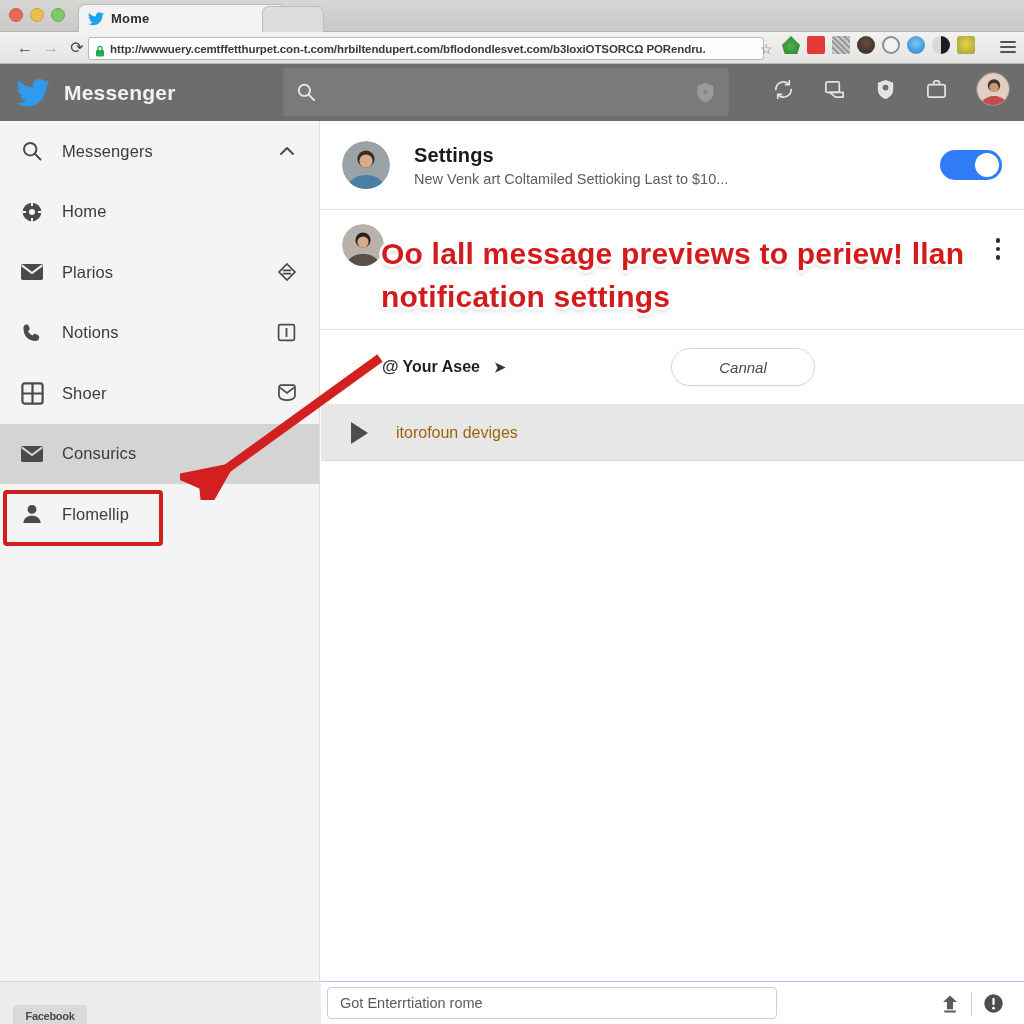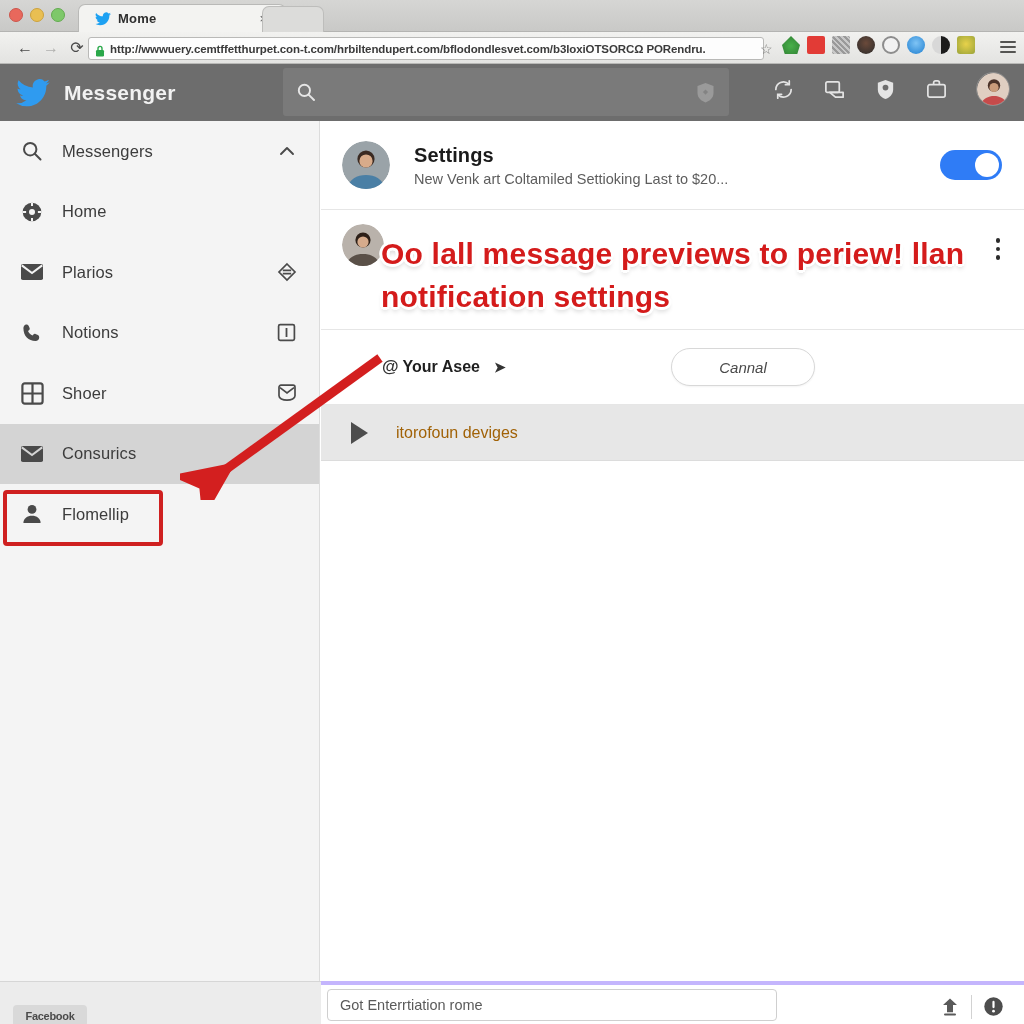--- a/index.html
+++ b/index.html
@@ -19,21 +19,21 @@
   }
   .traffic { position:absolute; left:9px; top:8px; display:flex; gap:7px; }
   .traffic i { width:14px; height:14px; border-radius:50%; display:block; }
   .t-red{ background:#e8685c; border:1px solid #cc564c;}
   .t-yellow{ background:#e9bf52; border:1px solid #ccA23d;}
   .t-green{ background:#7ec86a; border:1px solid #63ab50;}
 
   .tab {
     position:absolute; left:78px; top:4px; width:208px; height:28px;
     background:#f3f3f1; border:1px solid #b9b9b7; border-bottom:none;
-    border-radius:7px 7px 0 0; display:flex; align-items:center; padding:0 15px;
+    border-radius:7px 7px 0 0; display:flex; align-items:center; padding:0 8px;
   }
   .tab-fav { width:18px; height:16px; margin-right:6px; display:flex; align-items:center; justify-content:center;}
   .tab-title { font-size:13px; color:#2e2e2e; font-weight:600; letter-spacing:.2px; flex:1;
                overflow:hidden; white-space:nowrap; }
   .tab-close { font-size:13px; color:#5d5d5d; padding:0 3px; }
   .tab-ghost { position:absolute; left:262px; top:6px; width:62px; height:26px;
      background:#dcdcda; border:1px solid #bdbdbb; border-bottom:none; border-radius:7px 7px 0 0;}
 
   .browser-toolbar {
     position:absolute; left:0; top:32px; width:1024px; height:32px;
@@ -154,21 +154,21 @@
   
   .arrow-svg { position:absolute; left:180px; top:340px; width:220px; height:160px; z-index:7; }
 
   
   .bottombar { position:absolute; left:0; top:981px; width:1024px; height:43px;
      background:#ececec; border-top:1px solid #d6d6d6; }
   .fb-badge { position:absolute; left:13px; top:23px; width:74px; height:22px;
      background:#d9d9d9; border-radius:4px; display:flex; align-items:center; justify-content:center;
      font-size:11px; font-weight:700; color:#4a4a4a; filter:blur(.7px); letter-spacing:-.3px;}
   .msg-wrap { position:absolute; left:321px; top:981px; width:703px; height:43px;
-     background:#fff; border-top:4px solid #c4b5fd; display:flex; align-items:center; }
+     background:#fff; border-top:1px solid #c4b5fd; display:flex; align-items:center; }
   .msg-input {
      margin-left:6px; width:450px; height:32px; background:#fff;
      border:1px solid #cfcfcf; border-radius:4px; display:flex; align-items:center;
      padding:0 12px; font-size:14.5px; color:#5a5a5a; }
   .msg-tools { position:absolute; right:10px; top:0; height:43px; display:flex; align-items:center; gap:0; }
   .mt { width:42px; height:43px; display:flex; align-items:center; justify-content:center; }
   .mt-div { width:1px; height:24px; background:#d2d2d2; }
 </style>
 </head>
 <body>
@@ -391,21 +391,21 @@
       <span class="ravatar">
         <svg width="48" height="48" viewBox="0 0 48 48">
             <circle cx="24" cy="24" r="24" fill="#9aa3a8"></circle>
             <circle cx="24" cy="18" r="8.6" fill="#3a2a22"></circle>
             <circle cx="24" cy="20" r="6.6" fill="#d8ab8a"></circle>
             <path d="M5 48c2-10 10-14 19-14s17 4 19 14z" fill="#4a7fa5"></path>
           </svg>
       </span>
       <span class="rtext">
         <div class="rtitle">Settings</div>
-        <div class="rsub">New Venk art Coltamiled Settioking Last to $20...</div>
+        <div class="rsub">New Venk art Coltamiled Settioking Last to $10...</div>
       </span>
       <span class="toggle">
           <span class="knob"></span>
         </span>
     </div>
 
     <div class="row row-notif">
       <span class="ravatar" style="width:42px;height:42px;">
         <svg width="42" height="42" viewBox="0 0 42 42">
             <circle cx="21" cy="21" r="21" fill="#b9b2ab"></circle>

